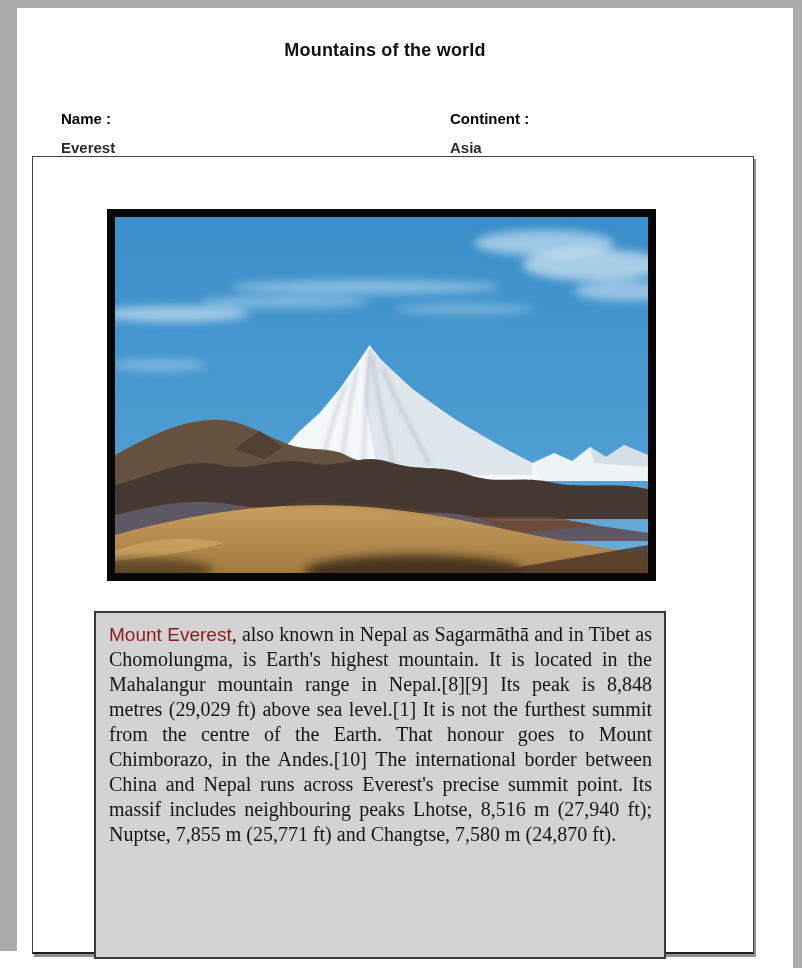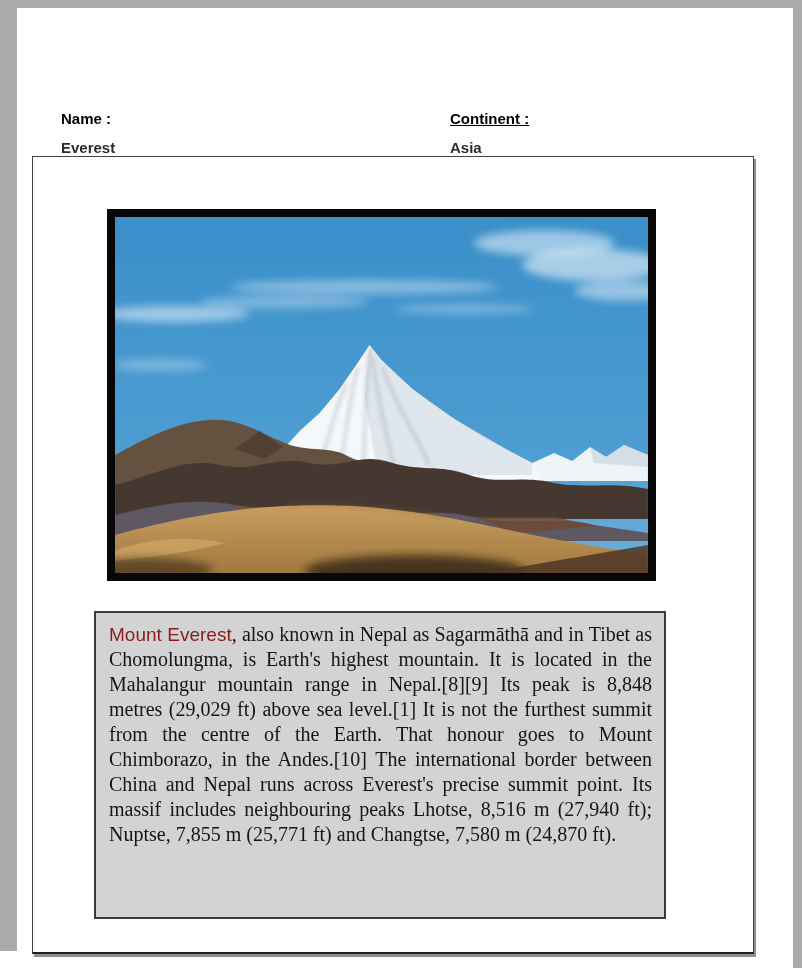--- a/index.html
+++ b/index.html
@@ -23,53 +23,54 @@
     letter-spacing:0.2px;
   }
   .field-label {
     position:absolute; font-size:15px; font-weight:bold; color:#000000;
   }
   .field-value {
     position:absolute; font-size:15px; font-weight:bold; color:#2b2b2b;
   }
   .lbl-name  { left:44px;  top:102px; }
   .val-name  { left:44px;  top:131px; }
-  .lbl-cont  { left:433px; top:102px;text-decoration:underline; }
+  .lbl-cont  { left:433px; top:102px; }
   .val-cont  { left:433px; top:131px; }
   .panel {
     position:absolute; left:15px; top:148px; width:722px; height:798px;
     background:#ffffff;
     border:1px solid #424242;
     border-bottom:2px solid #1e1e1e;
     box-shadow:2px 3px 0 #8f8f8f;
   }
   .photo-frame {
     position:absolute; left:74px; top:52px; width:549px; height:372px;
     border:8px solid #070707; background:#3e92cb;
   }
   .photo-frame svg { display:block; width:533px; height:356px; }
   .desc-box {
-    position:absolute; left:61px; top:454px; width:572px; height:308px;
+    position:absolute; left:61px; top:454px; width:572px; height:348px;
     background:#d3d3d3;
     border:2px solid #3a3a3a;
     padding:9px 12px 0 13px;
     font-family:"Liberation Serif","DejaVu Serif",serif;
     font-size:20px; line-height:25px; color:#151515;
     text-align:justify;
   }
   .desc-highlight {
     font-family:"Liberation Sans","DejaVu Sans",sans-serif;
     font-size:19px; color:#8b1c1c;
   }
 </style>
 </head>
 <body>
 
 <div class="page">
 
+  <div class="title">Mountains of the world</div>
 
   <div class="field-label lbl-name">Name :</div>
   <div class="field-value val-name">Everest</div>
 
   <div class="field-label lbl-cont">Continent :</div>
   <div class="field-value val-cont">Asia</div>
 
   <div class="panel">
 
     <div class="photo-frame">

